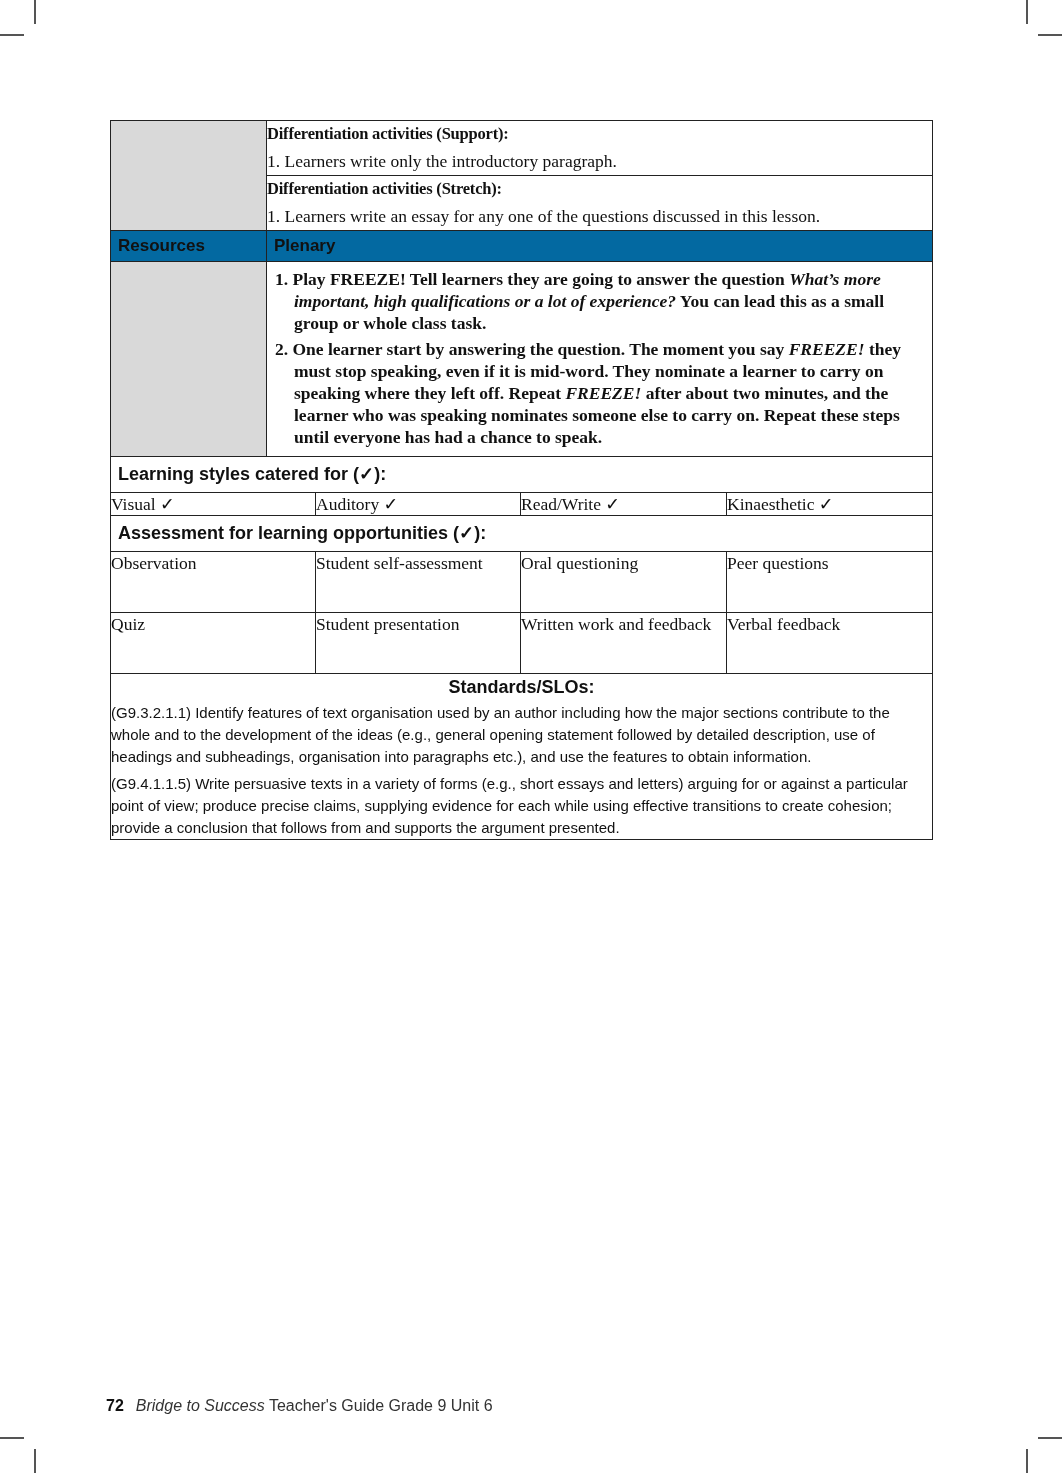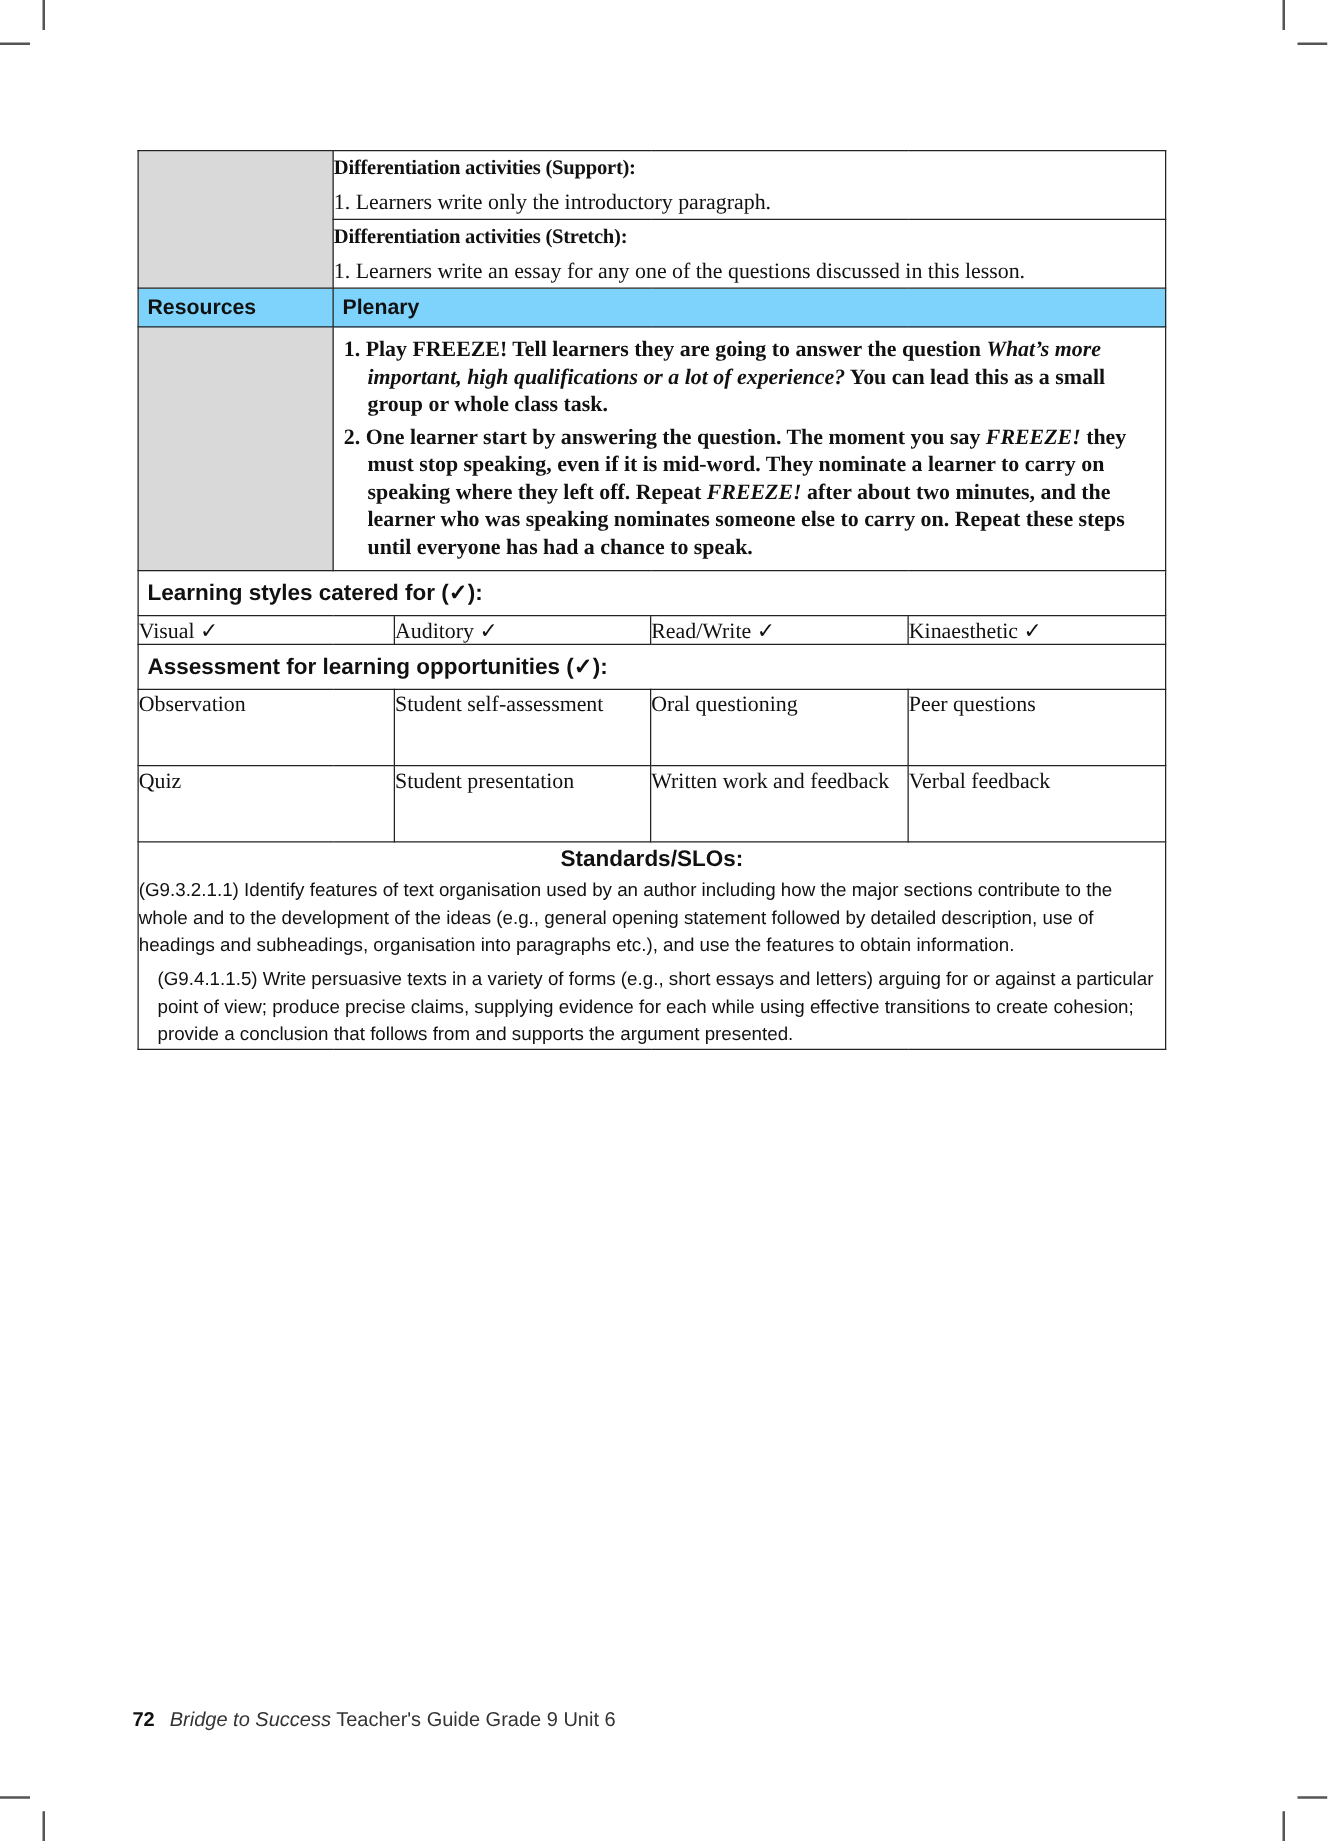--- a/index.html
+++ b/index.html
@@ -12,40 +12,40 @@
     table.lp {
       position: absolute; left: 110px; top: 120px; width: 822px;
       border-collapse: collapse; table-layout: fixed; padding-left: 40px;
     }
     table.lp td {
       border: 1.5px solid #222; vertical-align: top; padding: 0;
     }
     .serif { font-family: "Liberation Serif", "DejaVu Serif", serif; font-size: 17.5px; line-height: 22px; }
 
     td.gray { background: #d9d9d9; }
-    tr.band td { background: #7dd3fc; height: 30px; vertical-align: middle; }
+    tr.band td { background: #0369a1; height: 30px; vertical-align: middle; }
     .band-label { font-family: "Liberation Sans", sans-serif; font-weight: bold; font-size: 17px; padding-left: 7px; }
 
     .diff { padding: 4px 8px 4px 8px; }
     .diff .h { font-family: "Liberation Serif", serif; font-weight: bold; font-size: 16.5px; line-height: 26px; letter-spacing: -0.2px; }
     .diff .b { font-family: "Liberation Serif", serif; font-size: 17.5px; line-height: 28px; }
 
     ol.plenary { margin: 0; padding: 6px 8px 4px 8px; list-style: none; }
     ol.plenary li { padding-left: 19px; text-indent: -19px; margin-bottom: 4px; font-weight: bold; }
 
     .full-head { font-family: "Liberation Sans", sans-serif; font-weight: bold; font-size: 18px; padding: 6px 7px; height: 23px; }
     .ls-cell { padding: 6px 7px; height: 21px; }
     .ao-cell { padding: 5px 7px; height: 60px; }
 
     .slo { padding: 5px 7px 4px 7px; }
     .slo .t { font-family: "Liberation Sans", sans-serif; font-weight: bold; font-size: 18px; line-height: 26px; text-align: center; }
     .slo p { font-family: "Liberation Sans", sans-serif; font-size: 15px; line-height: 21.8px; margin: 2px 0 6px 0; }
-    .slo p:last-child { margin-bottom: 0; margin-left: 15px; }
+    .slo p:last-child { margin-bottom: 0; }
 
-    .footer { position: absolute; left: 106px; top: 1368px; font-family: "Liberation Sans", sans-serif; font-size: 16px; color: #333; }
+    .footer { position: absolute; left: 106px; top: 1397px; font-family: "Liberation Sans", sans-serif; font-size: 16px; color: #333; }
     .footer .num { font-weight: bold; color: #111; margin-right: 12px; }
     .footer .book { font-style: italic; }
   </style>
 </head>
 <body>
 
 <div class="crop v" style="left:34px;top:0;"></div>
 <div class="crop h" style="left:0;top:34px;"></div>
 <div class="crop v" style="left:1026px;top:0;"></div>
 <div class="crop h" style="left:1038px;top:34px;"></div>

